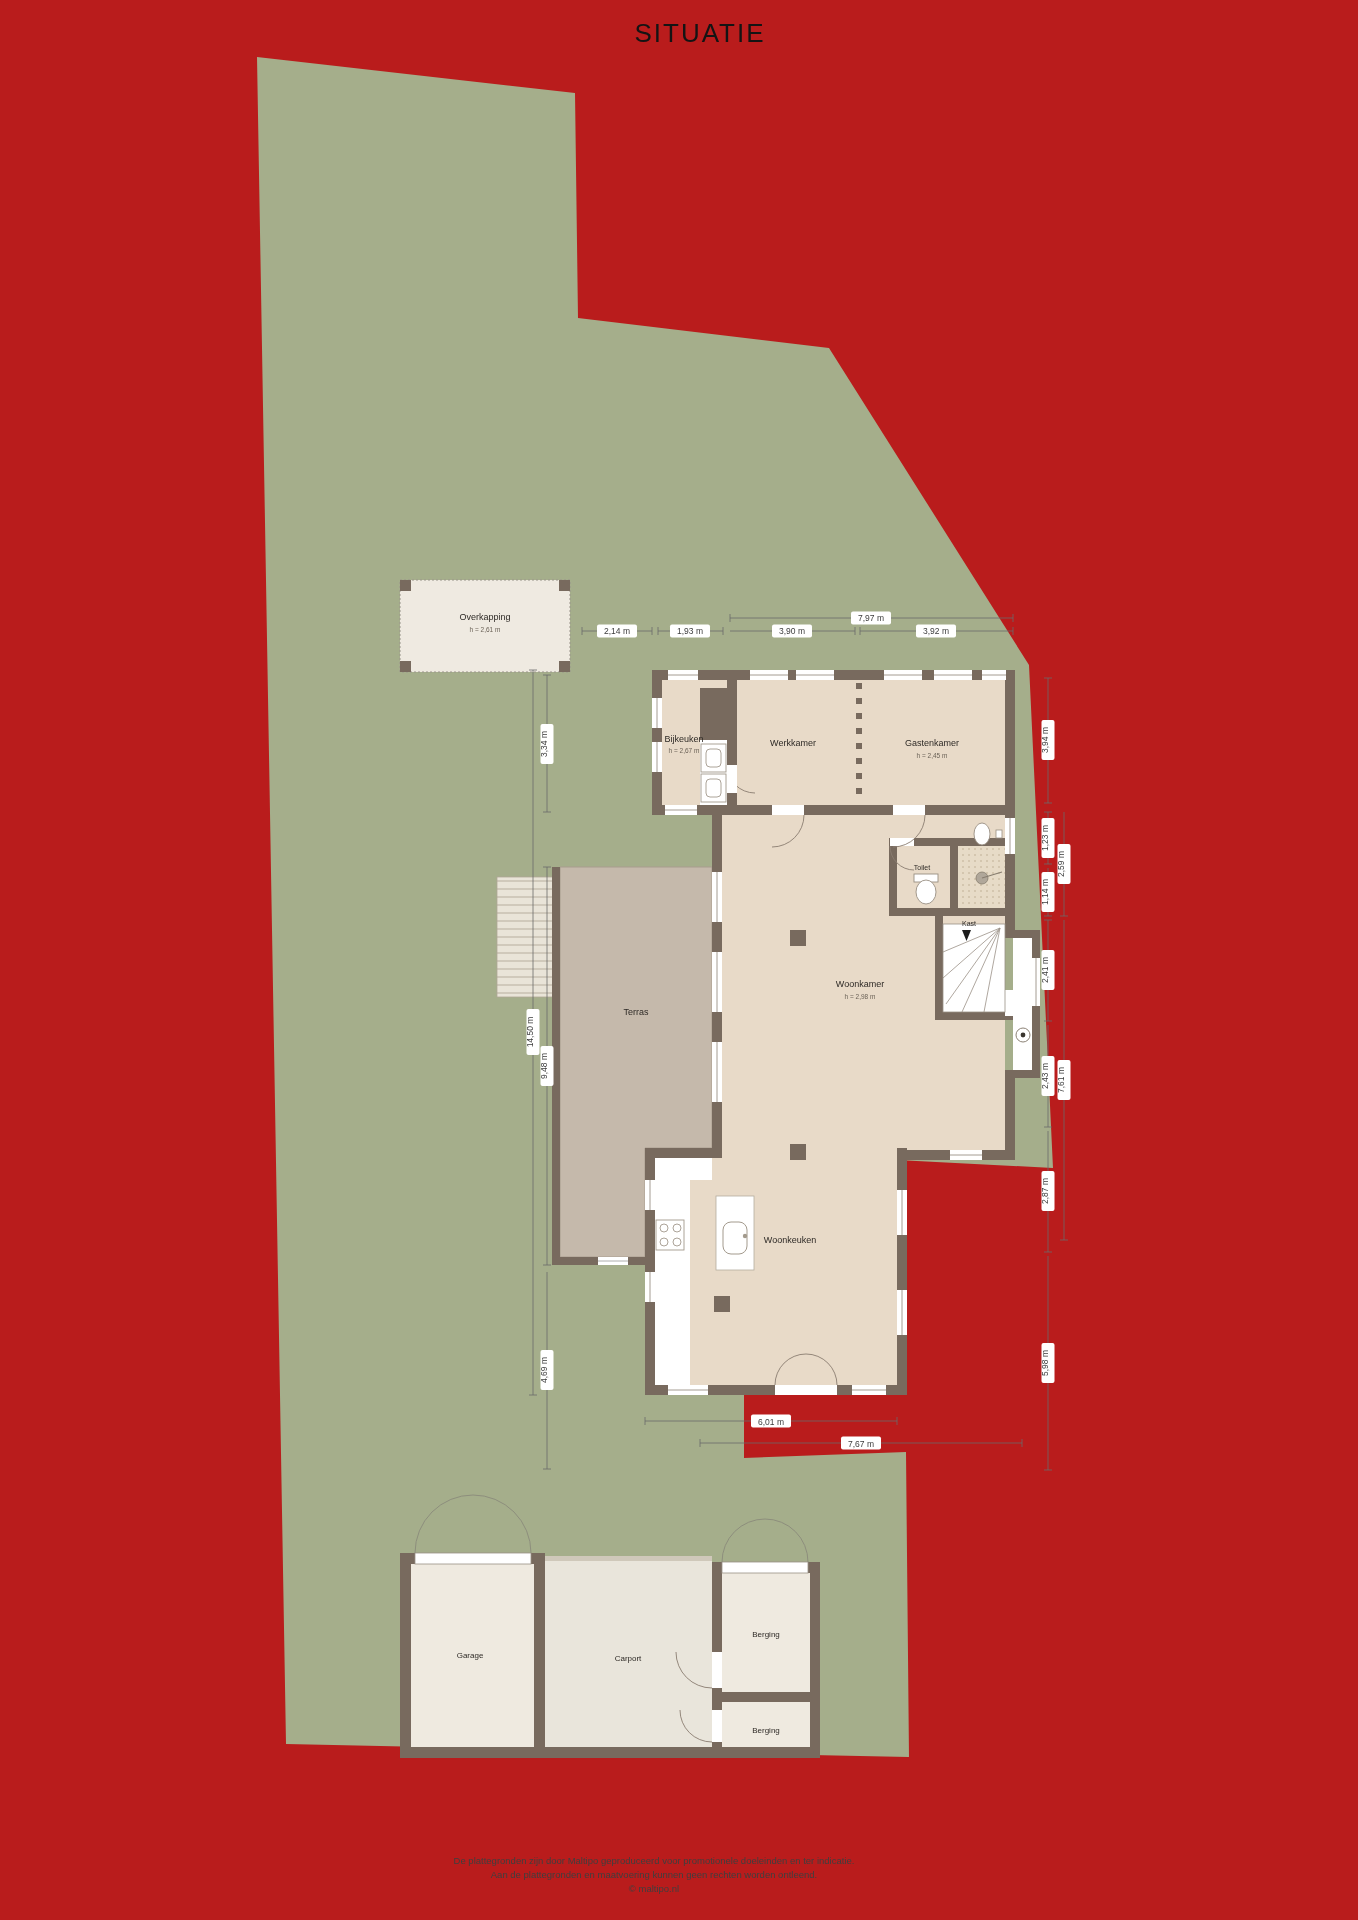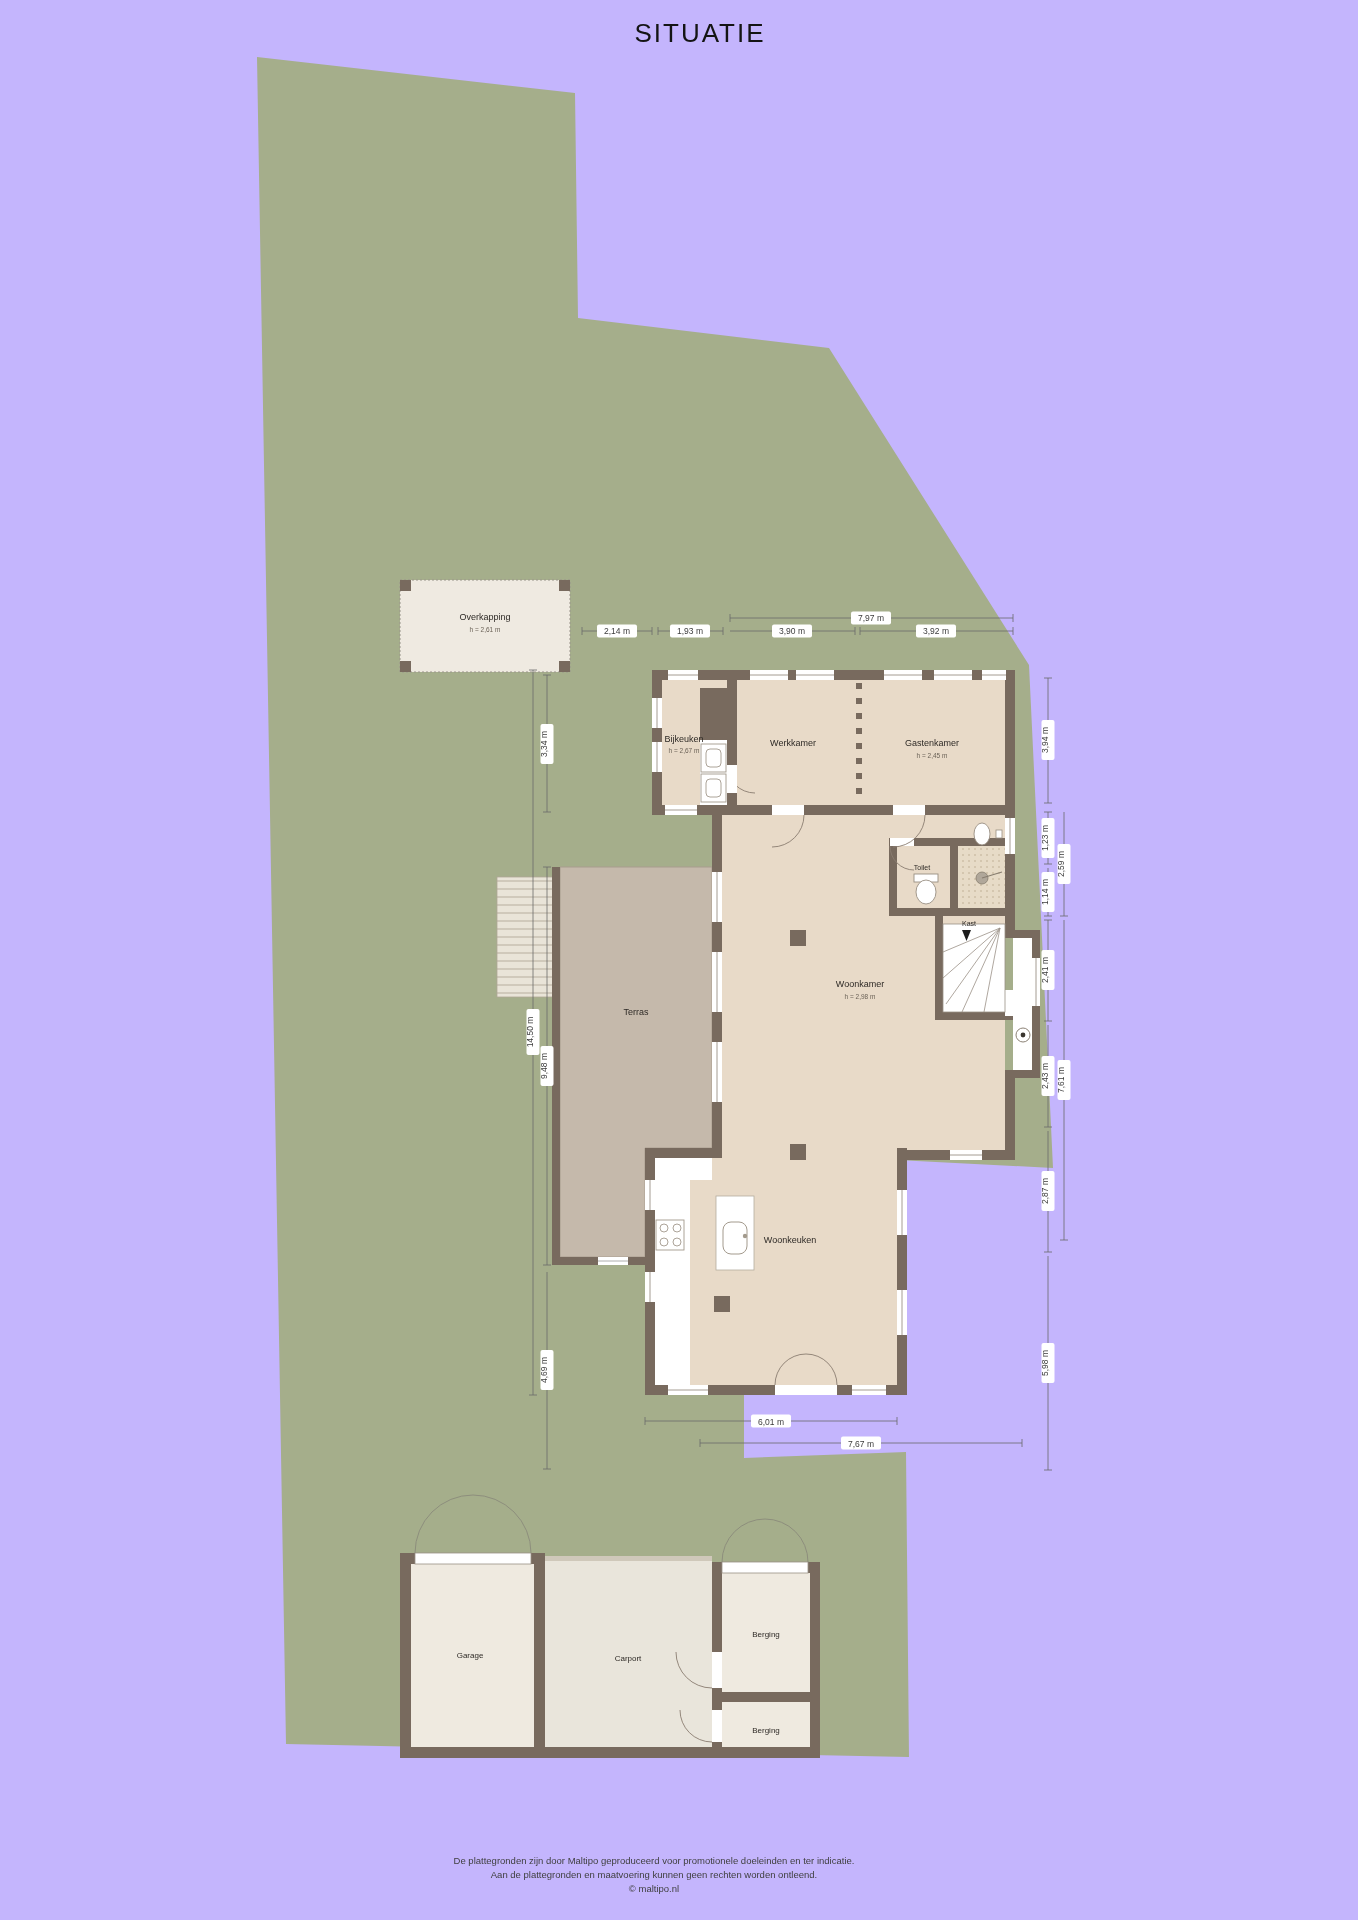--- a/index.html
+++ b/index.html
@@ -1,16 +1,16 @@
 <!DOCTYPE html>
 <html><head>
 <meta charset="utf-8">
 <style>
   html,body{margin:0;padding:0;background:#ffffff;}
-  .page{position:relative;width:1358px;height:1920px;background:#c4b5fd;overflow:hidden;
+  .page{position:relative;width:1358px;height:1920px;background:#b91c1c;overflow:hidden;
         font-family:"Liberation Sans", sans-serif;}
   svg text{font-family:"Liberation Sans", sans-serif;fill:#2e2a26;}
   .room-label{font-size:9px;}
   .room-sub{font-size:6.5px;fill:#6b6257;}
   .small-label{font-size:7px;}
   .out-label{font-size:8px;}
   .dim-text{font-size:8.5px;fill:#3c3c3c;}
   .title-text{font-size:26px;letter-spacing:2px;fill:#141414;}
   .footer-text{font-size:9.5px;fill:#3f3f3f;}
 </style>

